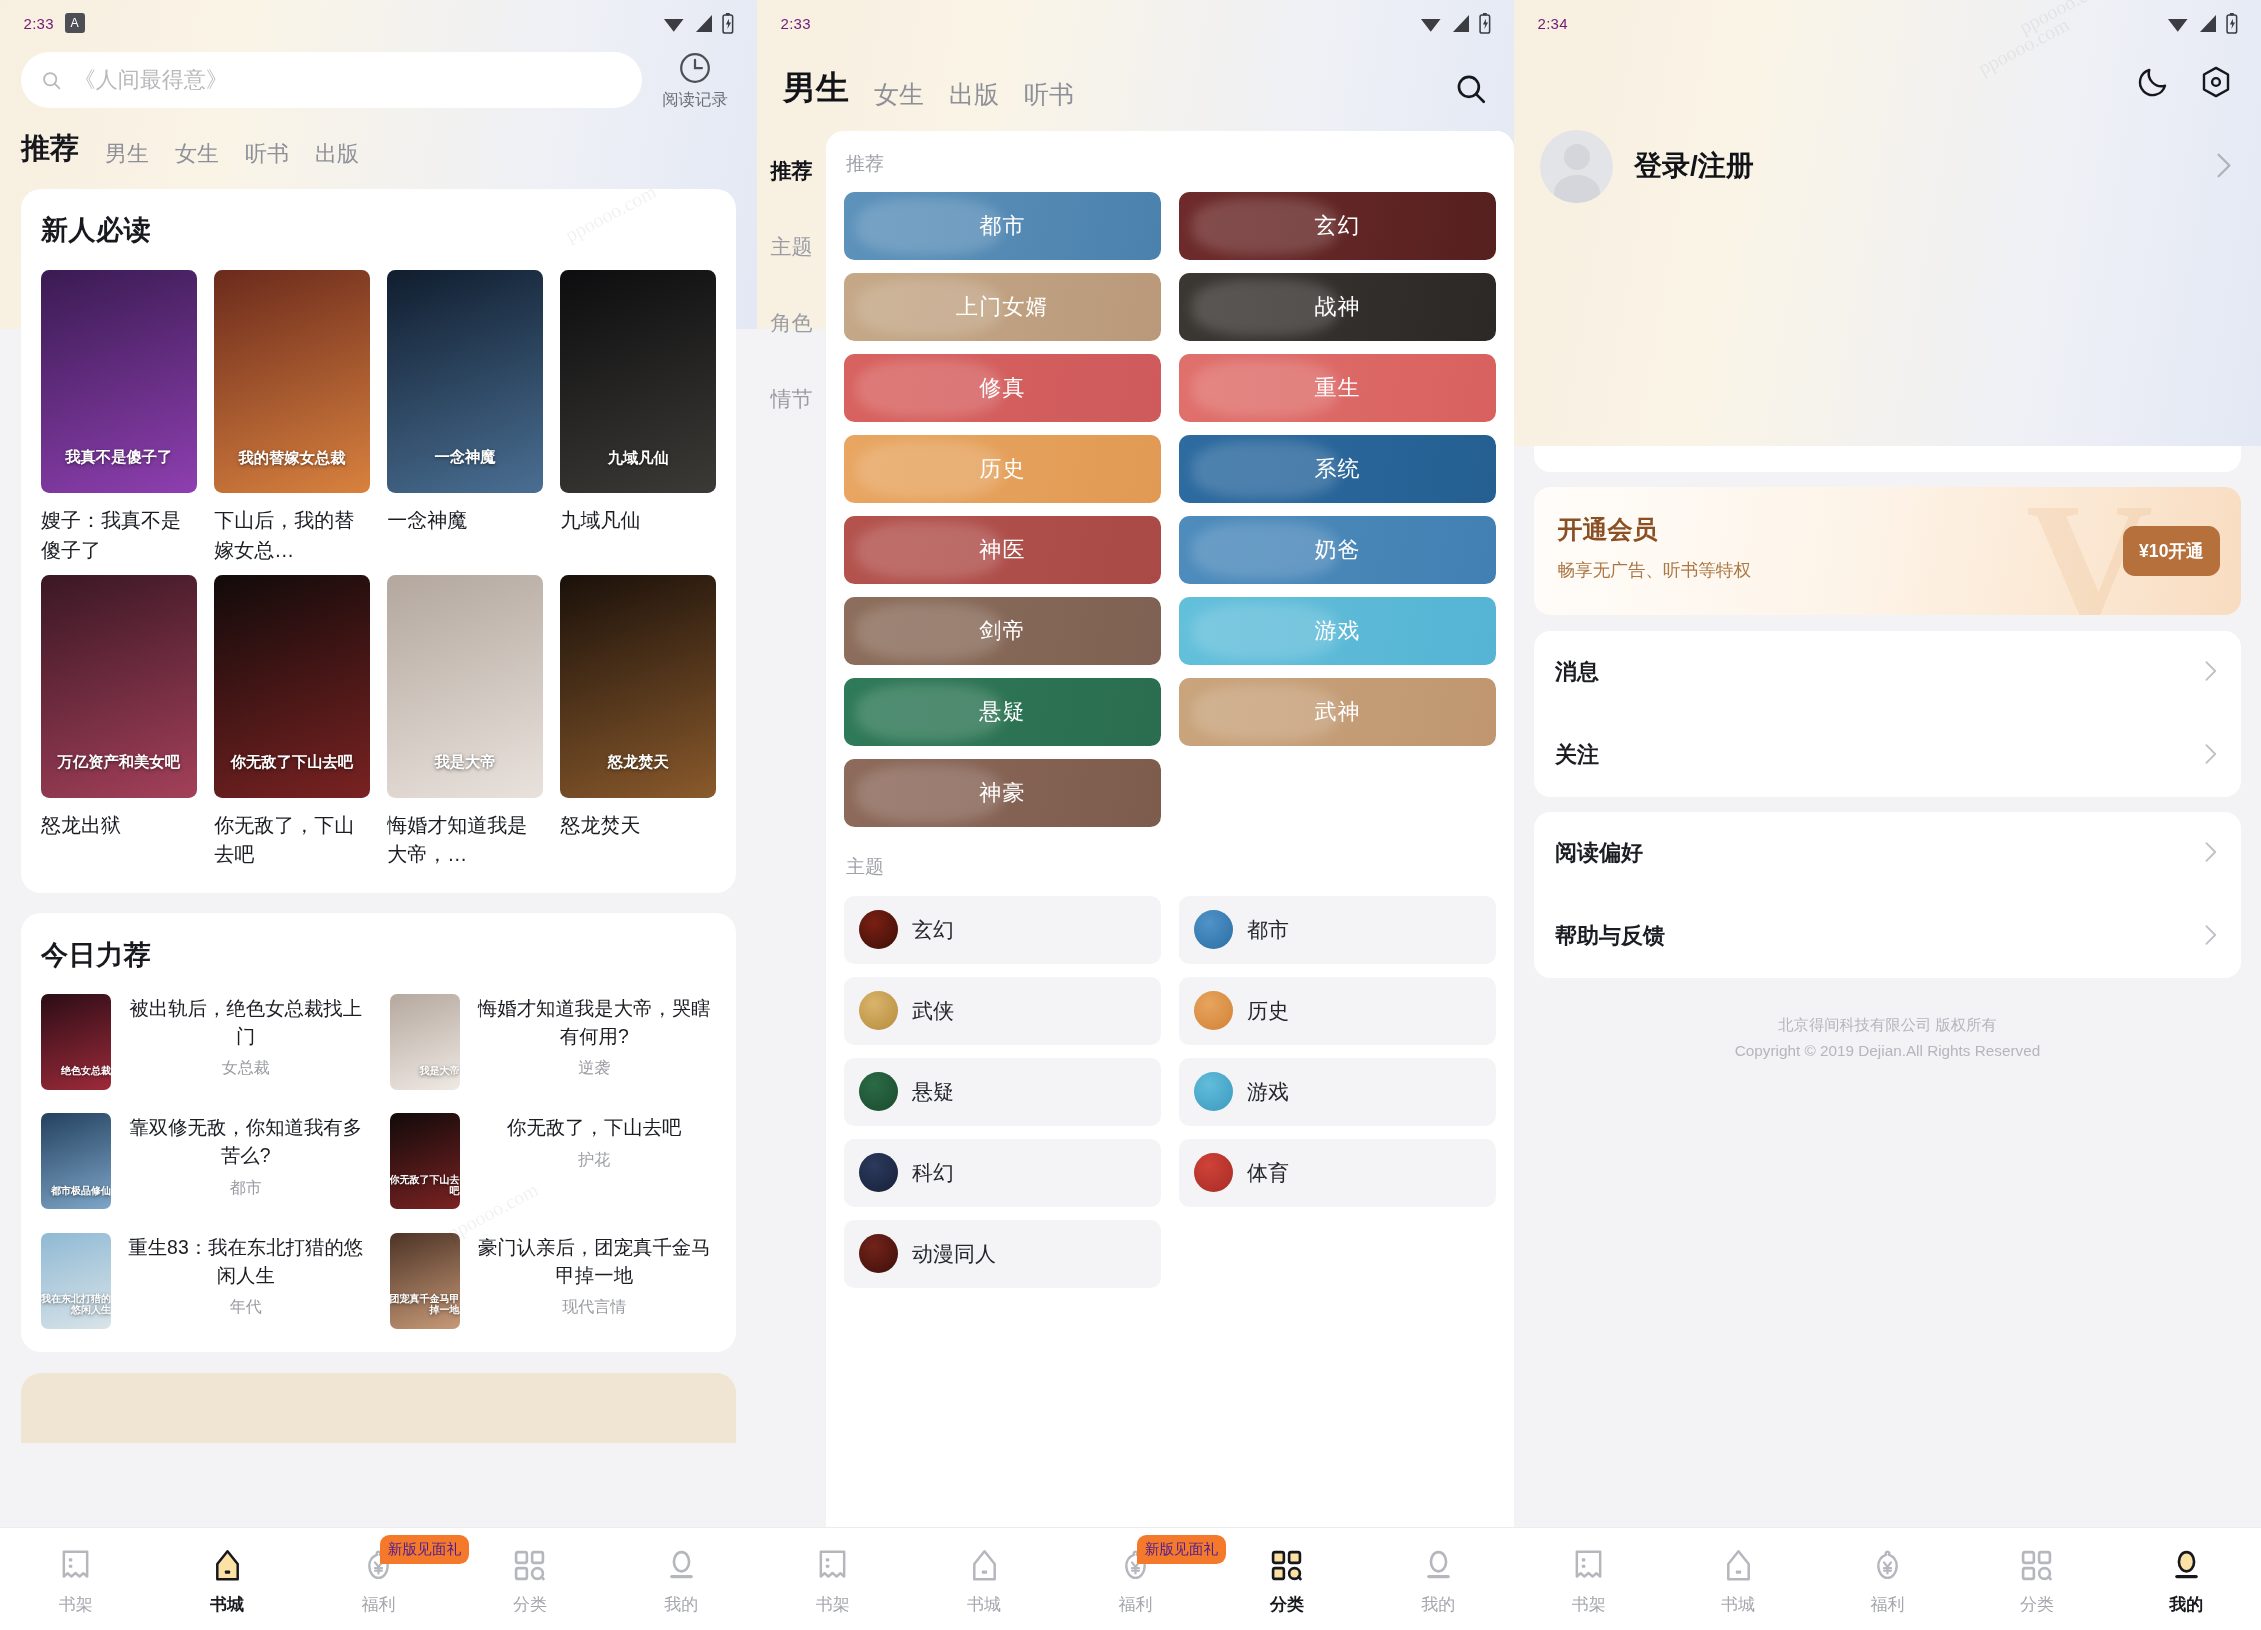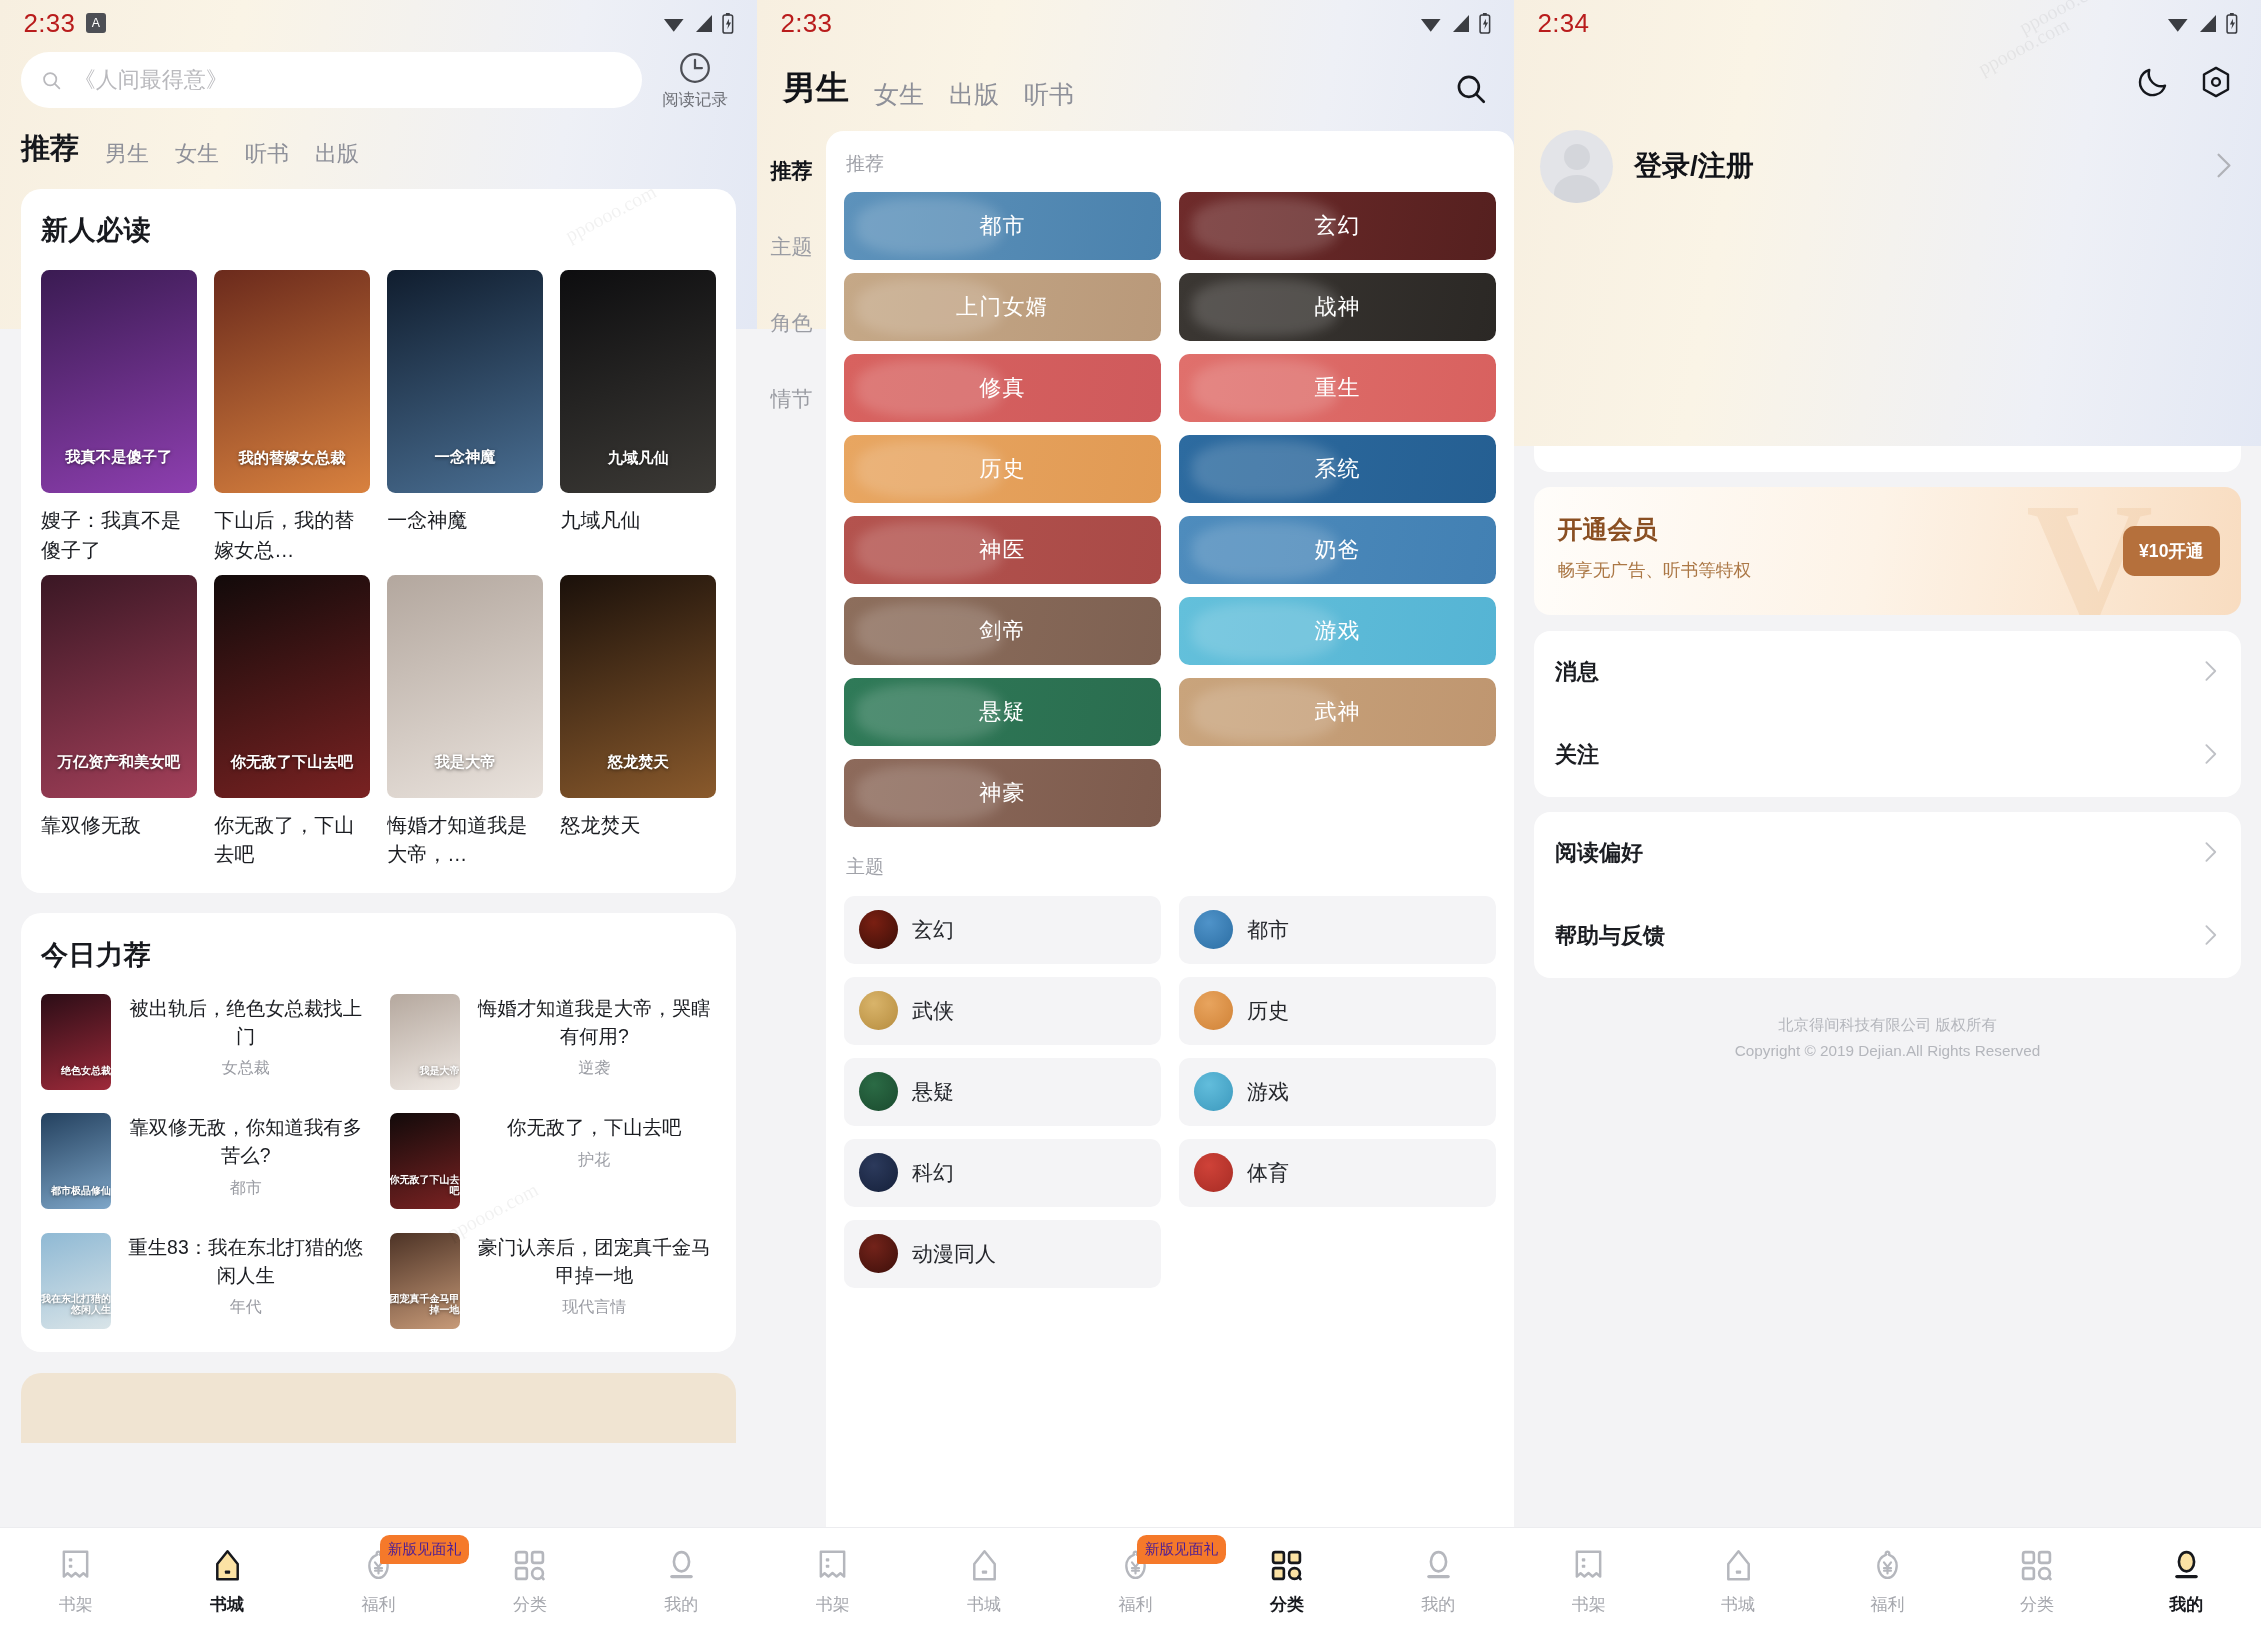--- a/index.html
+++ b/index.html
@@ -19,21 +19,21 @@
     position: absolute; left: 0; right: 0; top: 0; height: 329px;
     background: linear-gradient(100deg, #f7efe0 0%, #faf4e6 30%, #eef0f6 72%, #e3e8f4 100%);
   }
   .topwash.tall { height: 446px; }
 
   
   .statusbar {
     position: relative; height: 46px; display: flex; align-items: center;
     padding: 0 23.5px; z-index: 5;
   }
-  .st-time { font-size: 26px; color: #b91c1c; font-weight: 400; letter-spacing: 0.3px; }
+  .st-time { font-size: 15px; color: #701a75; font-weight: 400; letter-spacing: 0.3px; }
   .st-badge {
     margin-left: 10.6px; width: 20px; height: 20px; background: #4d4f55; border-radius: 2.9px;
     color: #fff; font-size: 12.3px; display: flex; align-items: center; justify-content: center;
   }
   .st-right { margin-left: auto; display: flex; align-items: center; gap: 8.2px; }
   .ic-wifi { width: 23.5px; height: 20px; }
   .ic-sig  { width: 20px; height: 20px; }
   .ic-bat  { width: 11.7px; height: 21px; }
 
   
@@ -236,21 +236,21 @@
               <div class="cv" style="background:linear-gradient(160deg,#0d0d0f 0%,#3c3a36 100%)"></div>
               <div class="cvtxt">九域凡仙</div>
             </div>
             <div class="ct">九域凡仙</div>
           </div>
           <div class="bk">
             <div class="cover">
               <div class="cv" style="background:linear-gradient(160deg,#3a1724 0%,#a4405a 100%)"></div>
               <div class="cvtxt">万亿资产和美女吧</div>
             </div>
-            <div class="ct">靠双修无敌</div>
+            <div class="ct">怒龙出狱</div>
           </div>
           <div class="bk">
             <div class="cover">
               <div class="cv" style="background:linear-gradient(160deg,#120a0a 0%,#7a2222 100%)"></div>
               <div class="cvtxt">你无敌了下山去吧</div>
             </div>
             <div class="ct">你无敌了，下山去吧</div>
           </div>
           <div class="bk">
             <div class="cover">

